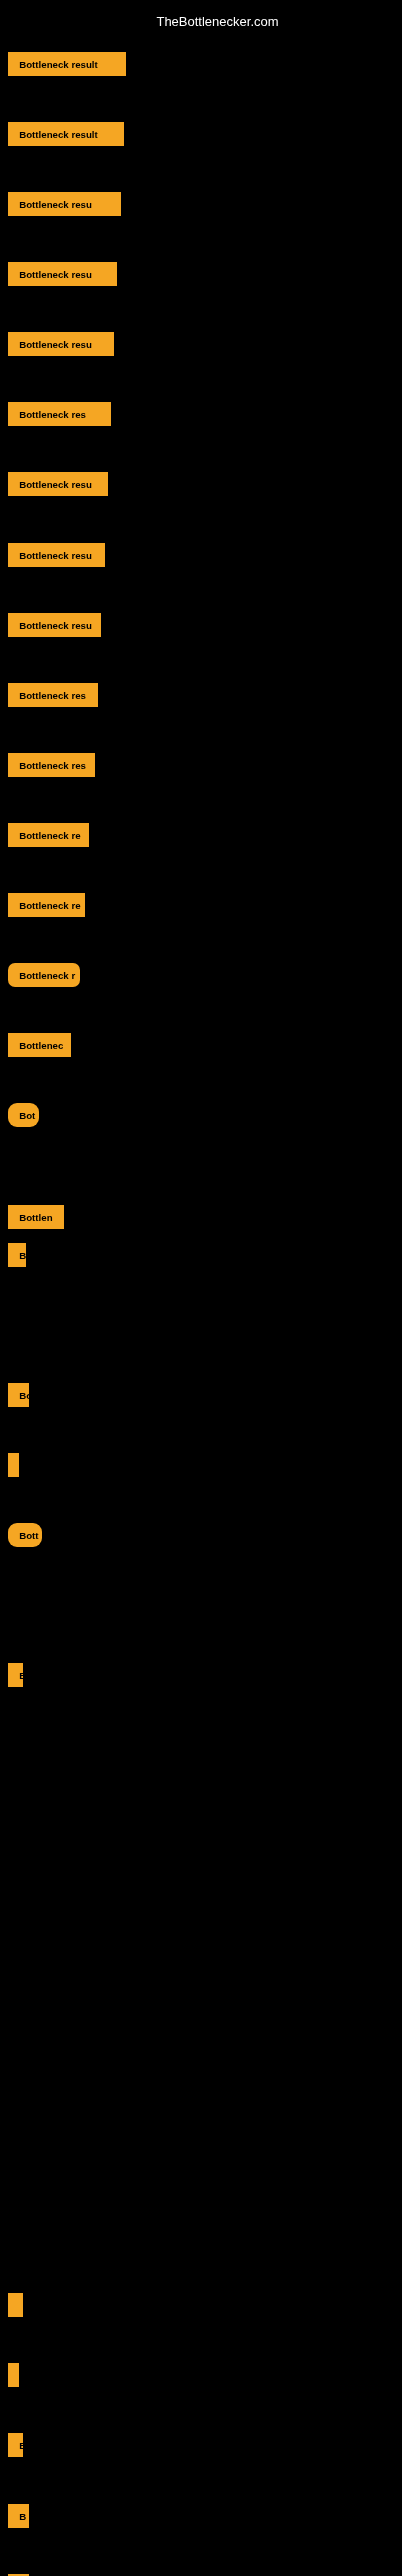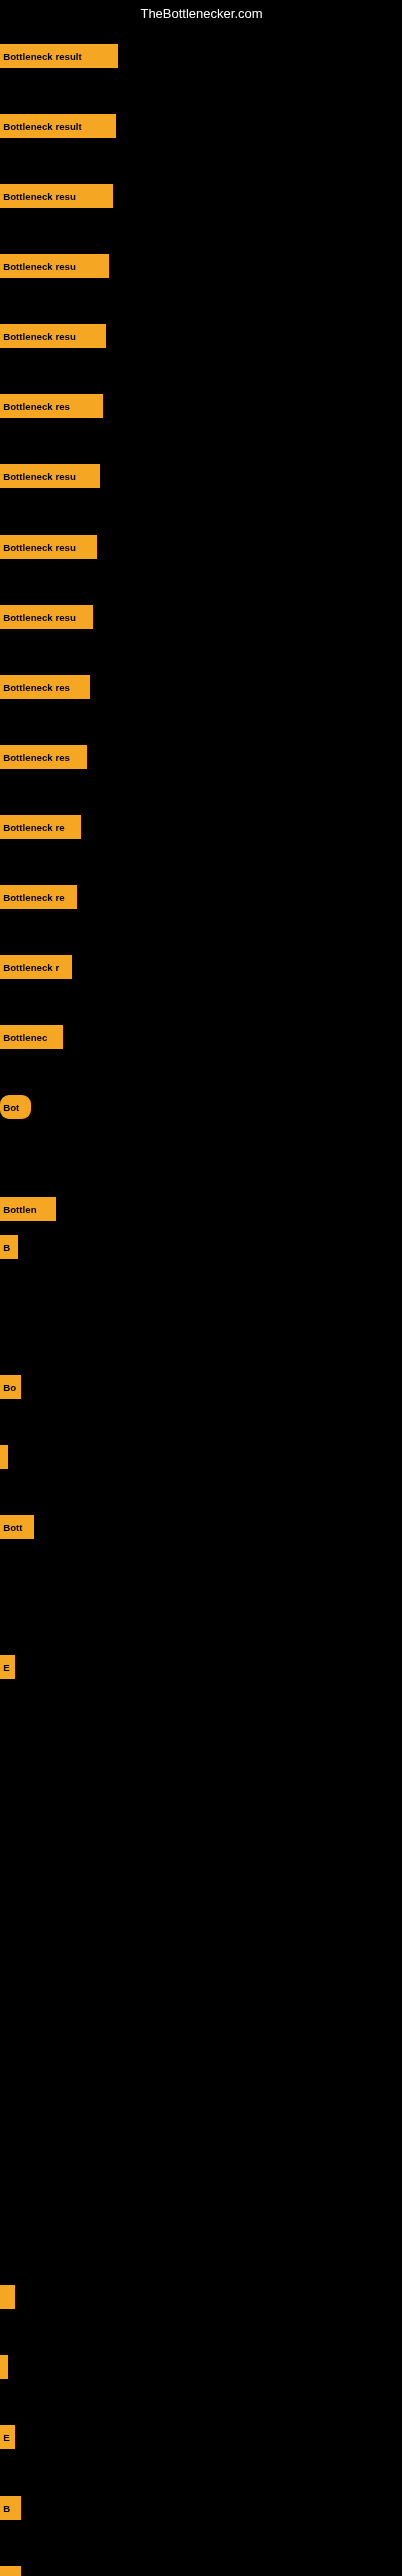--- a/index.html
+++ b/index.html
@@ -1,17 +1,17 @@
 <!DOCTYPE html>
 <html style="font-size:13px"><head>
   <meta charset="utf-8">
   <style>
     * {
       margin: 0;
-      padding: 0;
+      padding: 8px;
       box-sizing: border-box;
     }
     body {
       background-color: #000000;
       width: 403px;
       min-height: 2576px;
       font-family: Arial, sans-serif;
       position: relative;
     }
     .site-title {
@@ -77,42 +77,42 @@
   </div>
 <div class="bottleneck-bar" style="top: 745px; width: 87px;">
     <span>Bottleneck res</span>
   </div>
 <div class="bottleneck-bar" style="top: 815px; width: 81px;">
     <span>Bottleneck re</span>
   </div>
 <div class="bottleneck-bar" style="top: 885px; width: 77px;">
     <span>Bottleneck re</span>
   </div>
-<div class="bottleneck-bar" style="top: 955px; width: 72px;">
+<div class="bottleneck-bar" style="top: 955px; width: 72px; border-radius: 7px;">
     <span>Bottleneck r</span>
   </div>
 <div class="bottleneck-bar" style="top: 1025px; width: 63px;">
     <span>Bottlenec</span>
   </div>
 <div class="bottleneck-bar" style="top: 1095px; width: 31px; border-radius: 9px;">
     <span>Bot</span>
   </div>
 <div class="bottleneck-bar" style="top: 1197px; width: 56px;">
     <span>Bottlen</span>
   </div>
 <div class="bottleneck-bar" style="top: 1235px; width: 17.7px;">
     <span>B</span>
   </div>
 <div class="bottleneck-bar" style="top: 1375px; width: 21px;">
     <span>Bo</span>
   </div>
 <div class="bottleneck-bar" style="top: 1445px; width: 8px;">
     <span></span>
   </div>
-<div class="bottleneck-bar" style="top: 1515px; width: 34px;">
+<div class="bottleneck-bar" style="top: 1515px; width: 34px; border-radius: 9px;">
     <span>Bott</span>
   </div>
 <div class="bottleneck-bar" style="top: 1655px; width: 14.5px;">
     <span>E</span>
   </div>
 <div class="bottleneck-bar" style="top: 2285px; width: 14.5px;">
     <span></span>
   </div>
 <div class="bottleneck-bar" style="top: 2355px; width: 8px;">
     <span></span>

